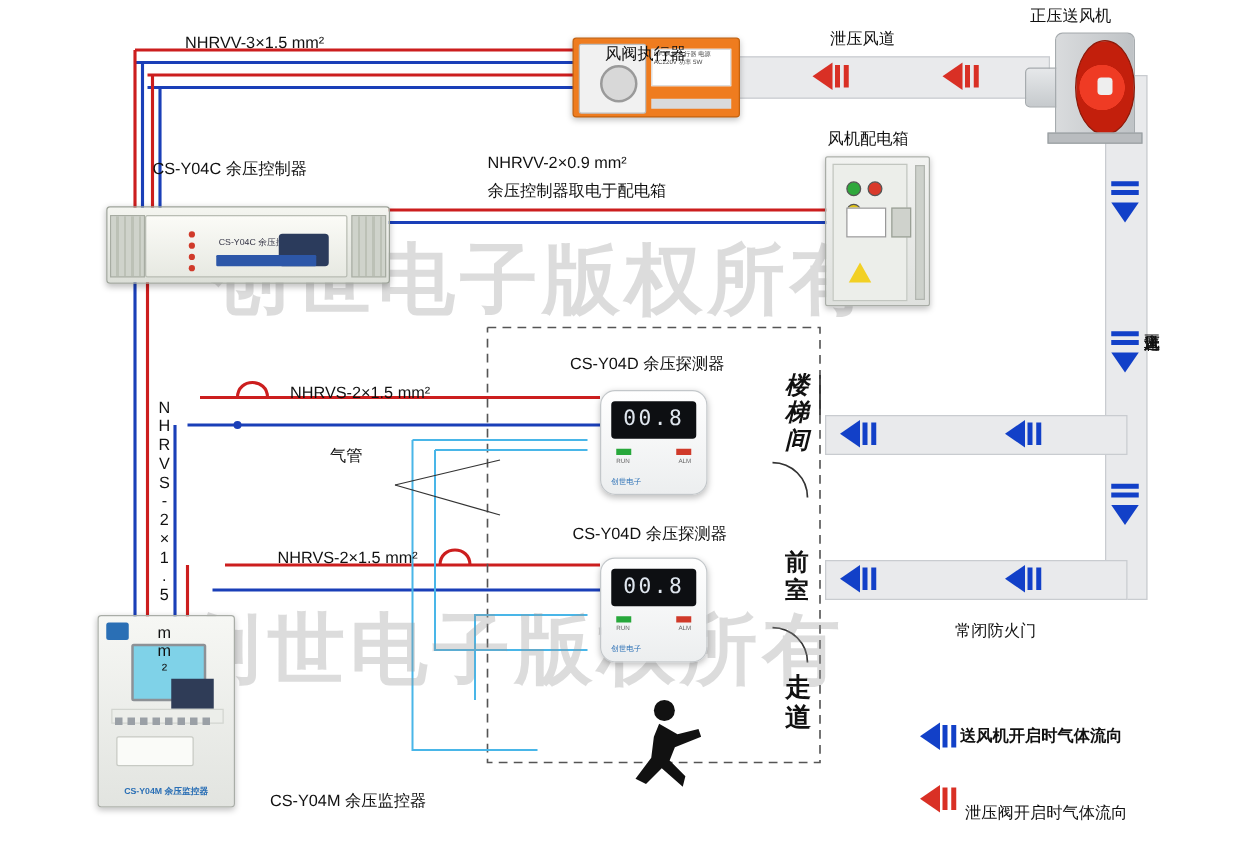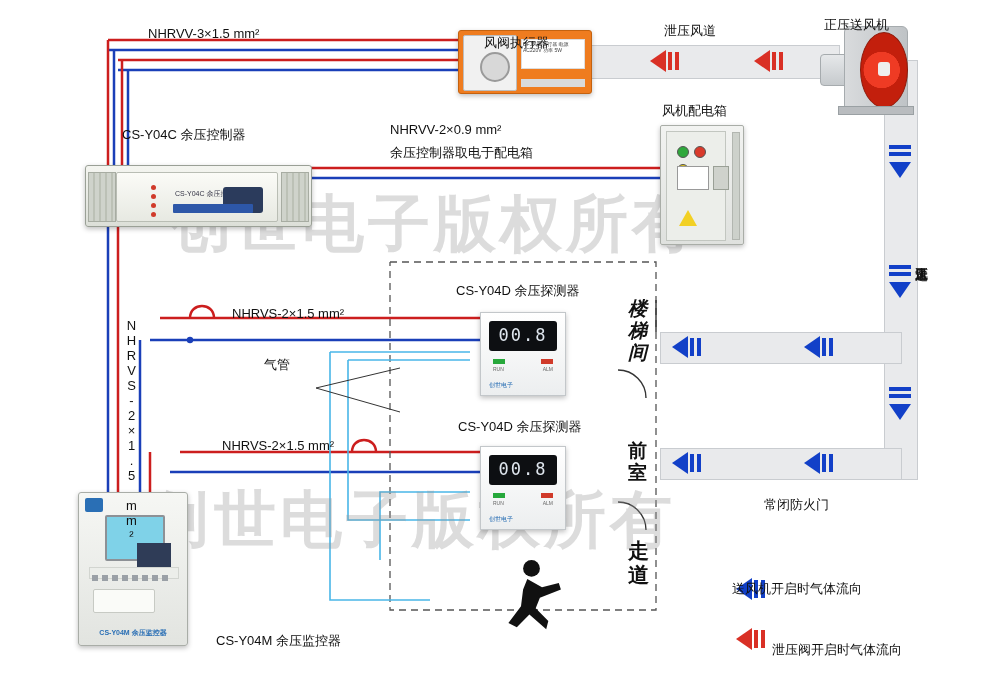--- a/index.html
+++ b/index.html
@@ -78,21 +78,21 @@
   .dist .btns i{display:inline-block;width:10px;height:10px;border-radius:50%;margin-right:5px;border:1px solid #555;}
   .dist .g{background:#2fa83c;}
   .dist .r{background:#d93a2b;}
   .dist .y{background:#e0c316;}
   .dist .meter{position:absolute;left:10px;top:34px;width:30px;height:22px;background:#fff;border:1px solid #999;}
   .dist .sw{position:absolute;left:46px;top:34px;width:14px;height:22px;background:#cfd2cc;border:1px solid #9aa096;}
   .dist .warn{position:absolute;left:12px;bottom:14px;width:0;height:0;border-left:9px solid transparent;border-right:9px solid transparent;border-bottom:16px solid #f2d024;}
   .dist .hinge{position:absolute;right:3px;top:6px;width:6px;height:106px;background:#cdd1cb;border:1px solid #b2b6b0;}
 
   
-  .det{width:84px;height:82px;background:linear-gradient(#ffffff,#eceeef);border:1px solid #c3c7ca;border-radius:0;}
+  .det{width:84px;height:82px;background:linear-gradient(#ffffff,#eceeef);border:1px solid #c3c7ca;border-radius:12px;}
   .det .screen{position:absolute;left:8px;top:8px;width:68px;height:30px;background:#0d0f12;border-radius:3px;}
   .det .digits{position:absolute;left:10px;top:12px;width:64px;text-align:center;color:#dfe6ee;font-family:"DejaVu Sans Mono",monospace;font-size:17px;letter-spacing:2px;}
   .det .leds{position:absolute;left:12px;top:46px;width:60px;display:flex;justify-content:space-between;}
   .det .leds i{width:12px;height:5px;background:#27a83b;display:block;}
   .det .leds i.alm{background:#d03a2a;}
   .det .capt{position:absolute;left:12px;top:53px;width:60px;display:flex;justify-content:space-between;font-size:5px;color:#666;}
   .det .logo{position:absolute;left:8px;bottom:5px;font-size:6px;color:#2a6fb5;}
 
   
   .cab{left:78px;top:492px;width:108px;height:152px;background:linear-gradient(#f6f7f4,#e2e4e0);border:1px solid #a9ada7;border-radius:3px;}
@@ -303,21 +303,21 @@
     <g fill="#d93025">
       <path d="M752,628 L736,639 L752,650 Z"></path>
         <rect x="754" y="630" width="4" height="18"></rect>
         <rect x="761" y="630" width="4" height="18"></rect>
     </g>
   </svg>
 
   <div class="lbl" style="left:148px;top:26px;">NHRVV-3×1.5 mm²</div>
   <div class="lbl" style="left:484px;top:6px;margin-top:28px;">风阀执行器</div>
   <div class="lbl" style="left:664px;top:22px;">泄压风道</div>
-  <div class="lbl" style="left:824px;top:16px;">正压送风机</div>
+  <div class="lbl" style="left:824px;top:4px;">正压送风机</div>
 
   <div class="lbl" style="left:122px;top:126px;">CS-Y04C 余压控制器</div>
   <div class="lbl" style="left:390px;top:122px;">NHRVV-2×0.9 mm²</div>
   <div class="lbl" style="left:390px;top:144px;">余压控制器取电于配电箱</div>
   <div class="lbl" style="left:662px;top:102px;">风机配电箱</div>
 
   <div class="lbl vert" style="left:912px;top:258px;">正压送风管道</div>
   <div class="lbl vert" style="left:124px;top:318px;">NHRVS-2×1.5 mm²</div>
 
   <div class="lbl" style="left:232px;top:306px;">NHRVS-2×1.5 mm²</div>
@@ -327,16 +327,16 @@
   <div class="lbl" style="left:458px;top:418px;">CS-Y04D 余压探测器</div>
   <div class="lbl" style="left:264px;top:356px;">气管</div>
 
   <div class="lbl b" style="left:628px;top:298px;font-size:19px;width:26px;white-space:normal;line-height:1.15;font-style:italic;">楼梯间</div>
   <div class="lbl b" style="left:628px;top:440px;font-size:19px;width:26px;white-space:normal;line-height:1.15;">前室</div>
   <div class="lbl b" style="left:628px;top:539px;font-size:21px;width:26px;white-space:normal;line-height:1.15;">走道</div>
   <div class="lbl" style="left:764px;top:496px;">常闭防火门</div>
 
   <div class="lbl" style="left:216px;top:632px;">CS-Y04M 余压监控器</div>
 
-  <div class="legend-item" style="left:732px;top:580px;">送风机开启时气体流向</div>
+  <div class="legend-item" style="left:768px;top:580px;font-weight:bold;">送风机开启时气体流向</div>
   <div class="legend-item" style="left:772px;top:641px;">泄压阀开启时气体流向</div>
 
 </div>
 
 </body></html>

